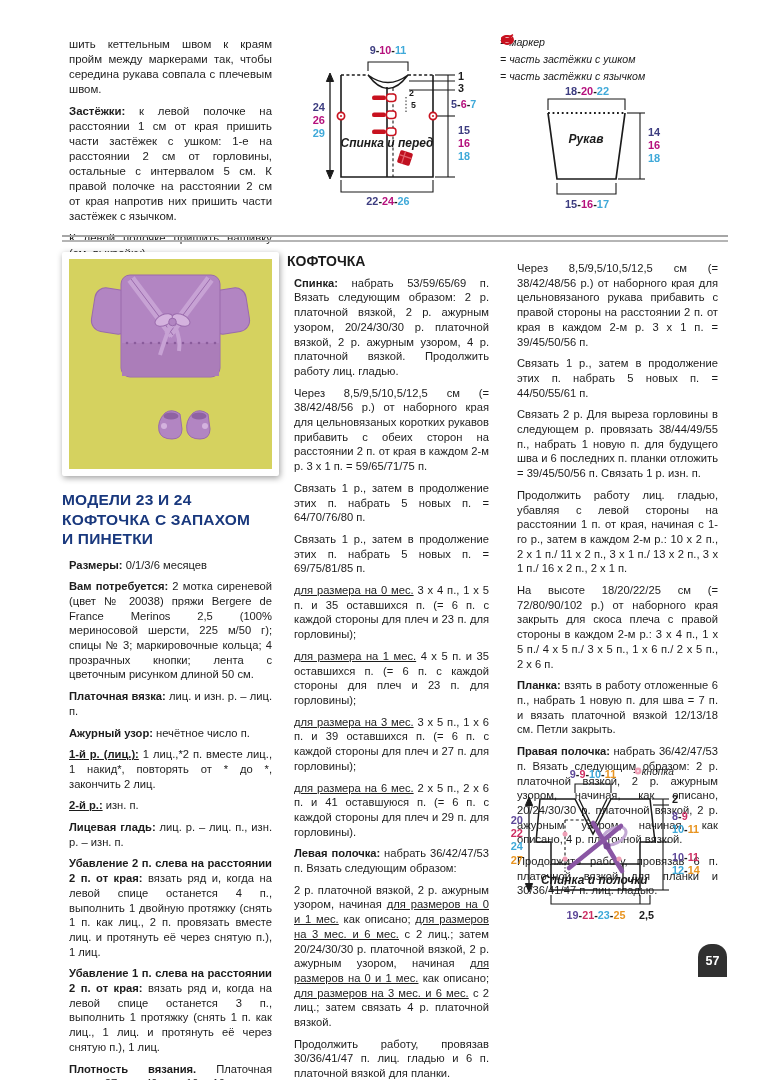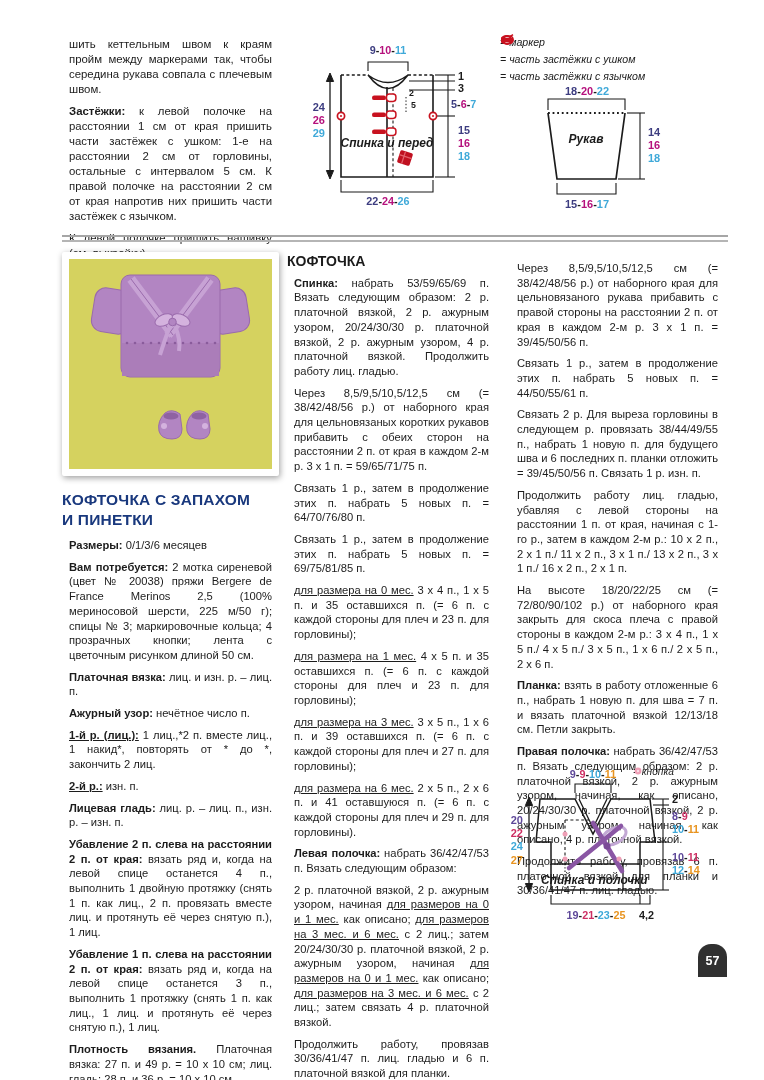--- a/index.html
+++ b/index.html
@@ -232,20 +232,21 @@
           <circle cx="9" cy="21" r="3" fill="#d4b2de"></circle>
           <g transform="translate(28,0)">
             <path d="M10,8 Q2,16 4,26 Q6,34 17,34 Q27,34 27,24 L25,9 Q17,3 10,8 Z" fill="#b285c2" stroke="#9a6bac"></path>
             <ellipse cx="16" cy="11" rx="7.5" ry="3.6" fill="#8f62a2"></ellipse>
             <circle cx="22" cy="21" r="3" fill="#d4b2de"></circle>
           </g>
         </g>
       </svg>
     </div>
     <h1 class="article-title">
+      <span>МОДЕЛИ 23 И 24</span>
       <span>КОФТОЧКА С ЗАПАХОМ</span>
       <span>И ПИНЕТКИ</span>
     </h1>
     <div>
         <p class="para"><span class="seg-b">Размеры: </span><span>0/1/3/6 месяцев</span></p>
         <p class="para"><span class="seg-b">Вам потребуется: </span><span>2 мотка сиреневой (цвет № 20038) пряжи Bergere de France Merinos 2,5 (100% мериносовой шерсти, 225 м/50 г); спицы № 3; маркировочные кольца; 4 прозрачных кнопки; лента с цветочным рисунком длиной 50 см.</span></p>
         <p class="para"><span class="seg-b">Платочная вязка: </span><span>лиц. и изн. р. – лиц. п.</span></p>
         <p class="para"><span class="seg-b">Ажурный узор: </span><span>нечётное число п.</span></p>
         <p class="para"><span class="seg-b seg-u">1-й р. (лиц.):</span><span> 1 лиц.,*2 п. вместе лиц., 1 накид*, повторять от * до *, закончить 2 лиц.</span></p>
         <p class="para"><span class="seg-b seg-u">2-й р.:</span><span> изн. п.</span></p>
@@ -336,21 +337,21 @@
         <span style="color: rgb(205, 47, 99);">22</span>
         <span style="color: rgb(63, 169, 217);">24</span>
         <span style="color: rgb(232, 148, 32);">27</span>
       </div>
     <div class="mlabel" style="left:169px;top:31px">2</div>
     <div class="mlabel" style="left:169px;top:48px"><span style="color: rgb(94, 72, 153);">8</span><span style="color: rgb(27, 27, 27);">-</span><span style="color: rgb(205, 47, 99);">9</span></div>
     <div class="mlabel" style="left:169px;top:61px"><span style="color: rgb(63, 169, 217);">10</span><span style="color: rgb(27, 27, 27);">-</span><span style="color: rgb(232, 148, 32);">11</span></div>
     <div class="mlabel" style="left:169px;top:89px"><span style="color: rgb(94, 72, 153);">10</span><span style="color: rgb(27, 27, 27);">-</span><span style="color: rgb(205, 47, 99);">11</span></div>
     <div class="mlabel" style="left:169px;top:102px"><span style="color: rgb(63, 169, 217);">12</span><span style="color: rgb(27, 27, 27);">-</span><span style="color: rgb(232, 148, 32);">14</span></div>
     <div class="mlabel mcenter" style="left:38px;top:147px;width:110px"><span style="color: rgb(94, 72, 153);">19</span><span style="color: rgb(27, 27, 27);">-</span><span style="color: rgb(205, 47, 99);">21</span><span style="color: rgb(27, 27, 27);">-</span><span style="color: rgb(63, 169, 217);">23</span><span style="color: rgb(27, 27, 27);">-</span><span style="color: rgb(232, 148, 32);">25</span></div>
-    <div class="mlabel" style="left:136px;top:147px">4,2</div>
+    <div class="mlabel" style="left:136px;top:147px">2,5</div>
     <div class="dlabel" style="left:38px;top:111px;width:105px">Спинка и полочки</div>
   </div>
 
   <div id="pagenum">
     <span>57</span>
   </div>
 
 </div>
 
 </body></html>

